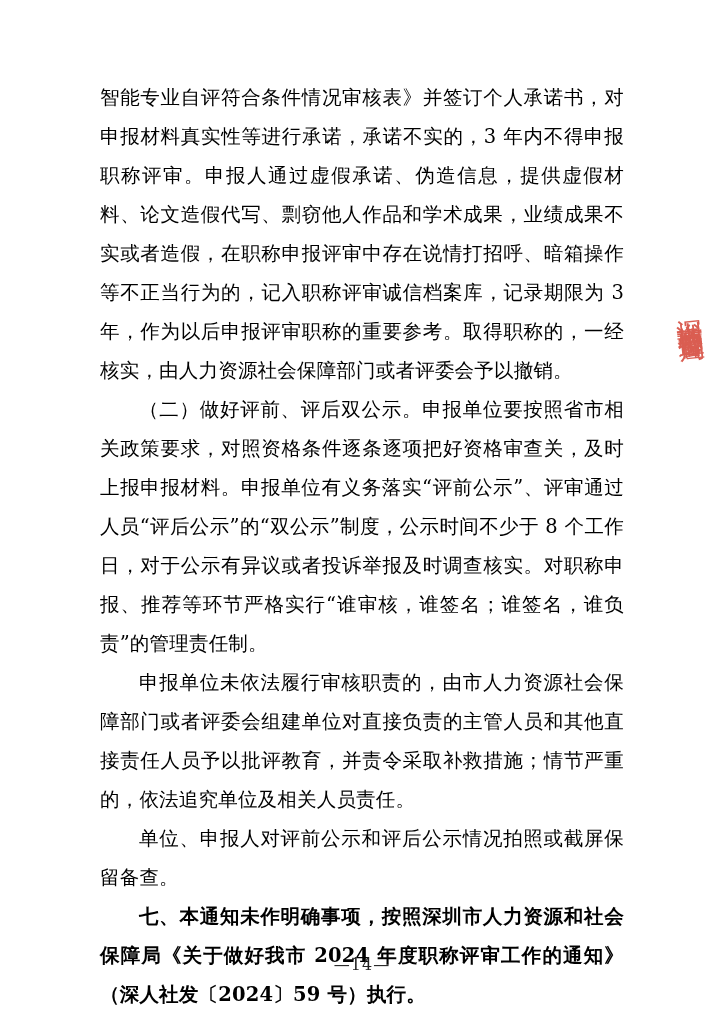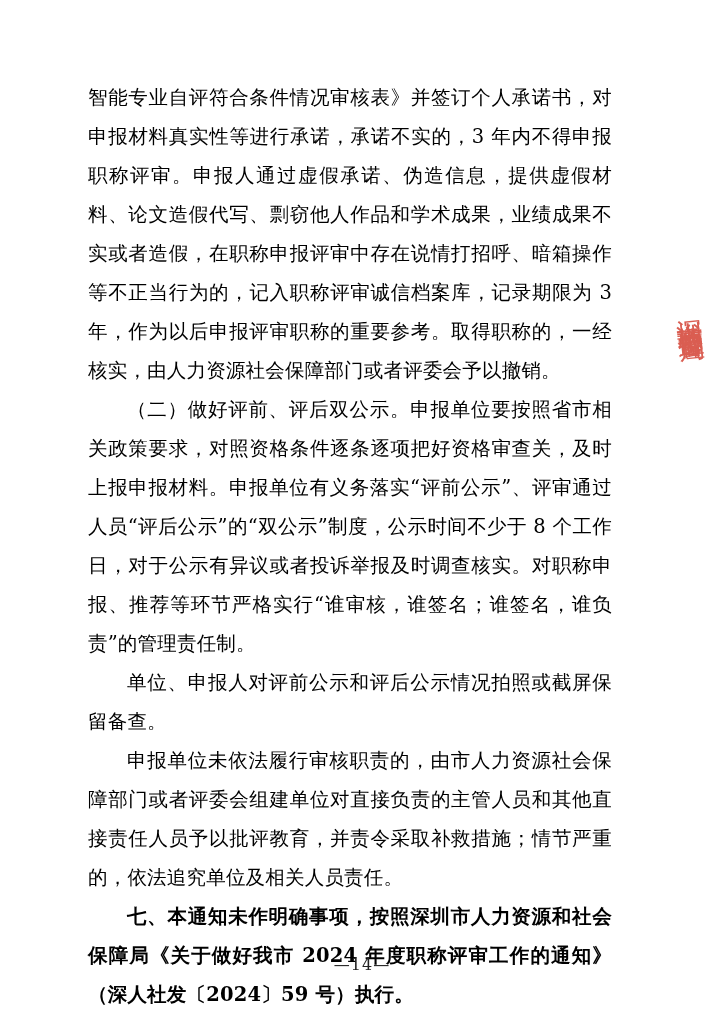--- a/index.html
+++ b/index.html
@@ -10,21 +10,21 @@
   .page {
     position: relative;
     width: 724px;
     height: 1024px;
     background: #ffffff;
     overflow: hidden;
     font-family: "DejaVu Serif", "Liberation Serif", serif;
   }
   .content {
     position: absolute;
-    left: 88px;
+    left: 100px;
     top: 78px;
     width: 524px;
   }
   .para {
     font-size: 19.5px;
     line-height: 39px;
     color: #000000;
     text-align: justify;
     text-justify: inter-ideograph;
     letter-spacing: 0.2px;
@@ -67,22 +67,22 @@
   }
 </style>
 </head>
 <body>
 
 <div class="page">
 
   <div class="content">
     <p class="para">智能专业自评符合条件情况审核表》并签订个人承诺书，对申报材料真实性等进行承诺，承诺不实的，3 年内不得申报职称评审。申报人通过虚假承诺、伪造信息，提供虚假材料、论文造假代写、剽窃他人作品和学术成果，业绩成果不实或者造假，在职称申报评审中存在说情打招呼、暗箱操作等不正当行为的，记入职称评审诚信档案库，记录期限为 3 年，作为以后申报评审职称的重要参考。取得职称的，一经核实，由人力资源社会保障部门或者评委会予以撤销。</p>
     <p class="para indent">（二）做好评前、评后双公示。申报单位要按照省市相关政策要求，对照资格条件逐条逐项把好资格审查关，及时上报申报材料。申报单位有义务落实“评前公示”、评审通过人员“评后公示”的“双公示”制度，公示时间不少于 8 个工作日，对于公示有异议或者投诉举报及时调查核实。对职称申报、推荐等环节严格实行“谁审核，谁签名；谁签名，谁负责”的管理责任制。</p>
+    <p class="para indent">申报单位未依法履行审核职责的，由市人力资源社会保障部门或者评委会组建单位对直接负责的主管人员和其他直接责任人员予以批评教育，并责令采取补救措施；情节严重的，依法追究单位及相关人员责任。</p>
     <p class="para indent">单位、申报人对评前公示和评后公示情况拍照或截屏保留备查。</p>
-    <p class="para indent">申报单位未依法履行审核职责的，由市人力资源社会保障部门或者评委会组建单位对直接负责的主管人员和其他直接责任人员予以批评教育，并责令采取补救措施；情节严重的，依法追究单位及相关人员责任。</p>
     <p class="para indent bold">七、本通知未作明确事项，按照深圳市人力资源和社会保障局《关于做好我市 2024 年度职称评审工作的通知》（深人社发〔2024〕59 号）执行。</p>
   </div>
 
   <div class="stamp">深圳市市场监督管理局</div>
 
   <div class="footer">—14—</div>
 
 </div>
 
 </body></html>

